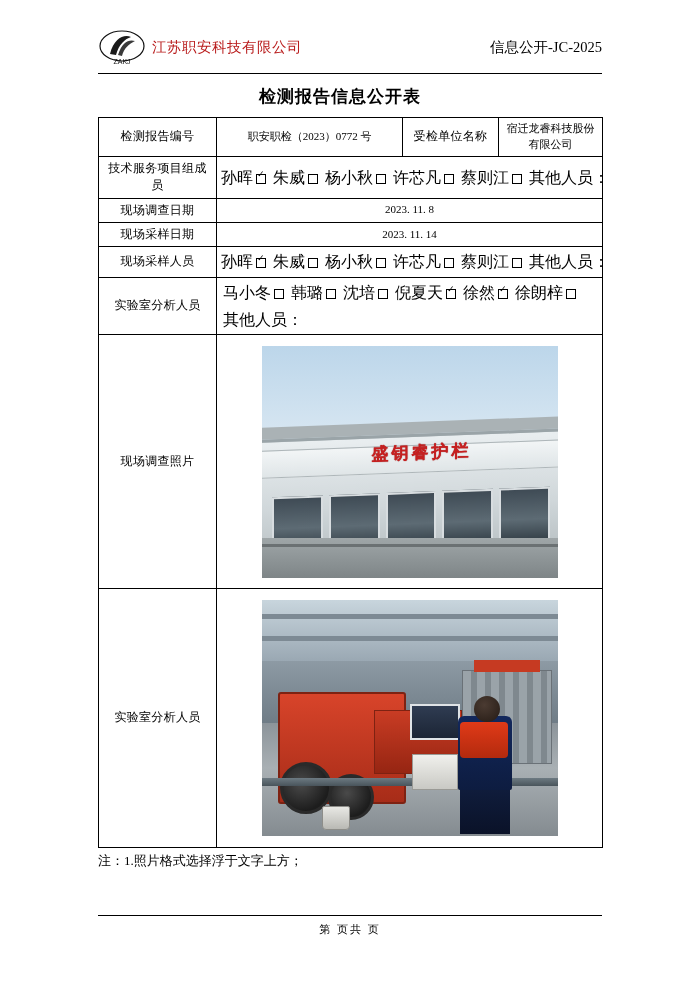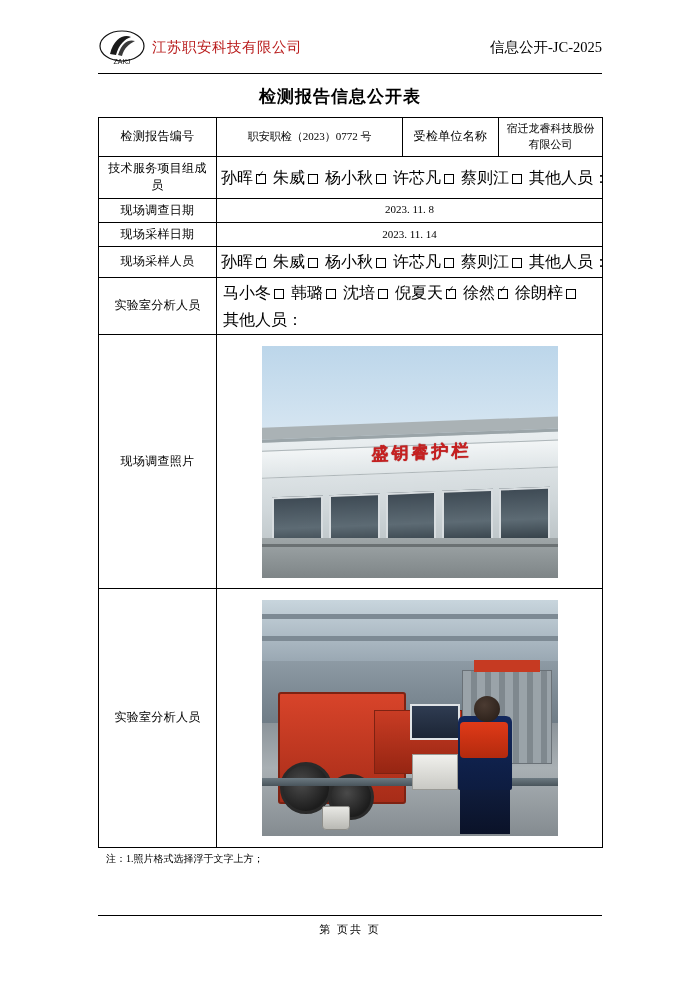--- a/index.html
+++ b/index.html
@@ -292,23 +292,23 @@
     border-radius:2px 2px 4px 4px;
   }
   .p2-box {
     position:absolute; left:150px; top:154px; width:44px; height:34px;
     background: linear-gradient(#f0f0ec,#c9c9c4);
     border:1px solid #9a9a95;
   }
   
   .note {
     position: absolute;
-    left: 106px;
+    left: 98px;
     top: 852px;
-    font-size: 10px;
+    font-size: 13px;
     font-family: "Liberation Serif", serif;
   }
   .footer-line {
     position: absolute;
     left: 98px;
     top: 915px;
     width: 504px;
     border-top: 1.1px solid #000;
   }
   .footer-page {

